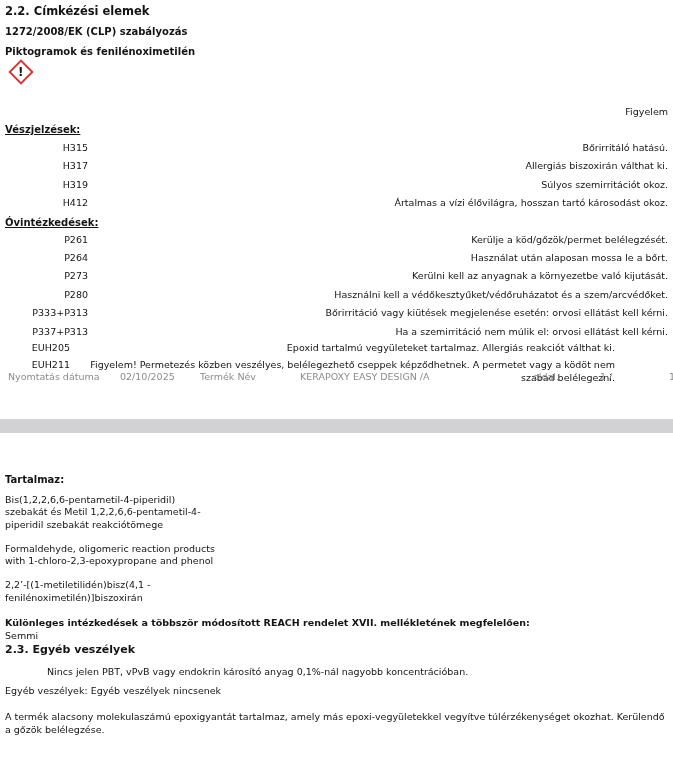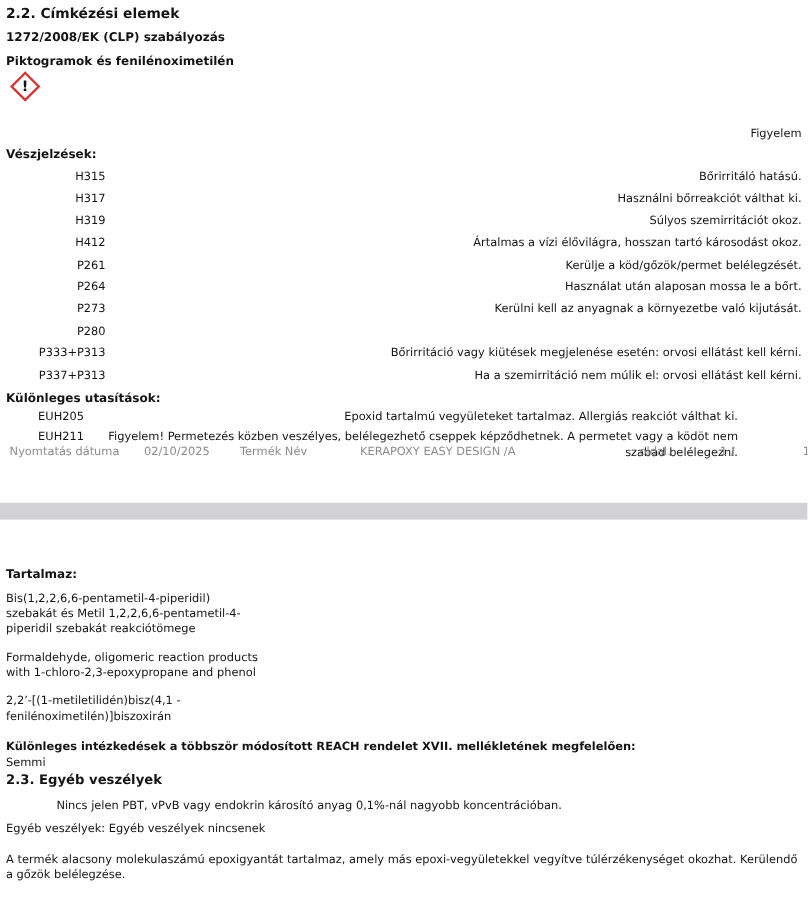--- a/index.html
+++ b/index.html
@@ -24,21 +24,21 @@
     transform:rotate(45deg);
     display:flex; align-items:center; justify-content:center;
     margin:5px 0 0 7px;
   }
   .ghs-diamond .excl {
     transform:rotate(-45deg);
     font-weight:bold; font-size:12px; line-height:12px; color:#111;
   }
   .signal-word { line-height:11px; margin-top:7px; display:block;text-align:right; }
 
-  .sec-head { font-size:10px; font-weight:bold; line-height:13px; margin:6px 0 3px 0; }
+  .sec-head { font-size:10px; font-weight:bold; line-height:13px; margin:6px 0 3px 0;text-decoration:underline; }
   .sec-head.tight { margin:3px 0 2px 0; }
 
   .stmt-row { display:grid; grid-template-columns:83px 1fr; line-height:18.4px;text-align:right; }
   .stmt-row .code { white-space:nowrap; }
   .special-group .stmt-row { grid-template-columns:65px 1fr; line-height:13.5px; margin-bottom:3px; }
   .special-group .txt { max-width:545px; }
 
   .footer { position:absolute; top:371px; left:0; width:539px; height:14px; color:#8c8c8c; font-size:9.5px; }
   .footer span { position:absolute; white-space:nowrap; }
   .f-date-label { left:8px; }
@@ -77,59 +77,60 @@
   <span class="signal-word">Figyelem</span>
 
   <div class="sec-head">Vészjelzések:</div>
   <div class="stmt-group">
     <div class="stmt-row">
       <span class="code">H315</span>
       <span class="txt">Bőrirritáló hatású.</span>
     </div>
     <div class="stmt-row">
       <span class="code">H317</span>
-      <span class="txt">Használni bőrreakciót válthat ki.</span>
+      <span class="txt">Allergiás biszoxirán válthat ki.</span>
     </div>
     <div class="stmt-row">
       <span class="code">H319</span>
       <span class="txt">Súlyos szemirritációt okoz.</span>
     </div>
     <div class="stmt-row">
       <span class="code">H412</span>
       <span class="txt">Ártalmas a vízi élővilágra, hosszan tartó károsodást okoz.</span>
     </div>
   </div>
 
+  <div class="sec-head tight">Óvintézkedések:</div>
   <div class="stmt-group">
     <div class="stmt-row">
       <span class="code">P261</span>
       <span class="txt">Kerülje a köd/gőzök/permet belélegzését.</span>
     </div>
     <div class="stmt-row">
       <span class="code">P264</span>
       <span class="txt">Használat után alaposan mossa le a bőrt.</span>
     </div>
     <div class="stmt-row">
       <span class="code">P273</span>
       <span class="txt">Kerülni kell az anyagnak a környezetbe való kijutását.</span>
     </div>
     <div class="stmt-row">
       <span class="code">P280</span>
+      <span class="txt">Használni kell a védőkesztyűket/védőruházatot és a szem/arcvédőket.</span>
     </div>
     <div class="stmt-row">
       <span class="code">P333+P313</span>
       <span class="txt">Bőrirritáció vagy kiütések megjelenése esetén: orvosi ellátást kell kérni.</span>
     </div>
     <div class="stmt-row">
       <span class="code">P337+P313</span>
       <span class="txt">Ha a szemirritáció nem múlik el: orvosi ellátást kell kérni.</span>
     </div>
   </div>
 
-  <div class="sec-head tight">Különleges utasítások:</div>
   <div class="special-group">
     <div class="stmt-row">
       <span class="code">EUH205</span>
       <span class="txt">Epoxid tartalmú vegyületeket tartalmaz. Allergiás reakciót válthat ki.</span>
     </div>
     <div class="stmt-row">
       <span class="code">EUH211</span>
       <span class="txt">Figyelem! Permetezés közben veszélyes, belélegezhető cseppek képződhetnek. A permetet vagy a ködöt nem szabad belélegezni.</span>
     </div>
   </div>

